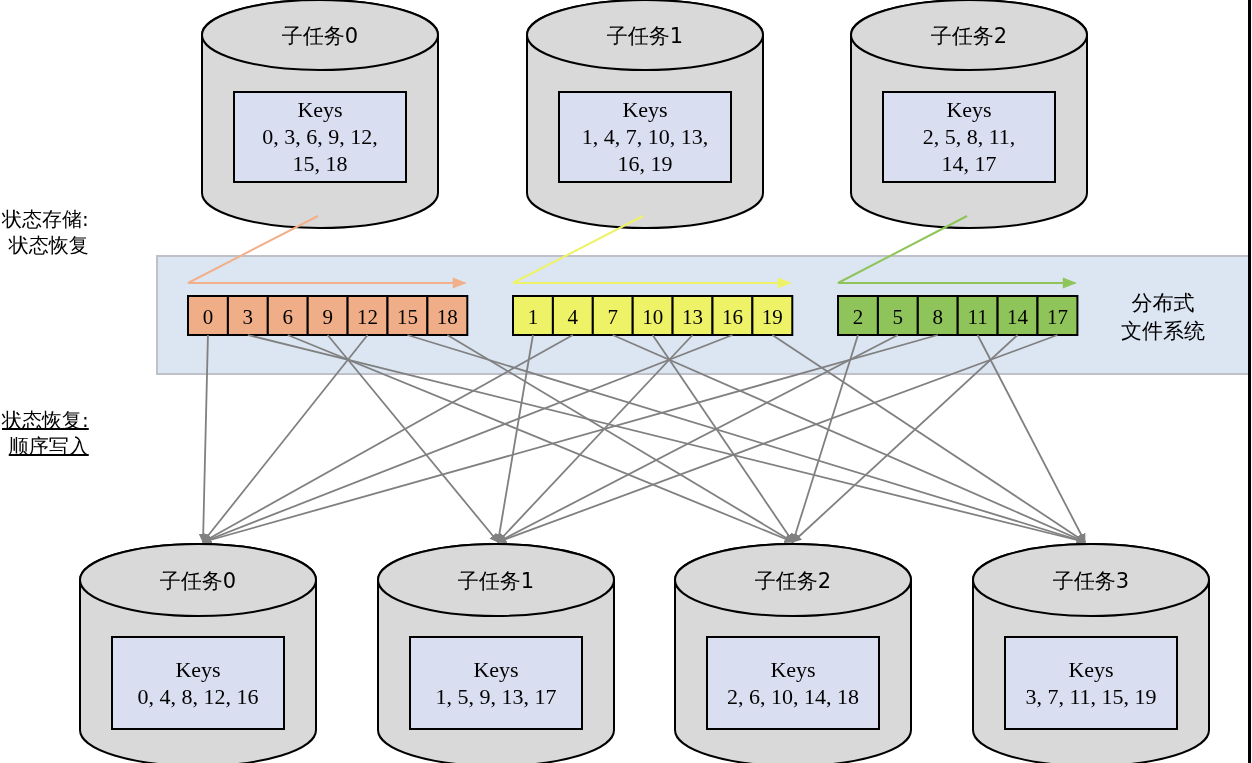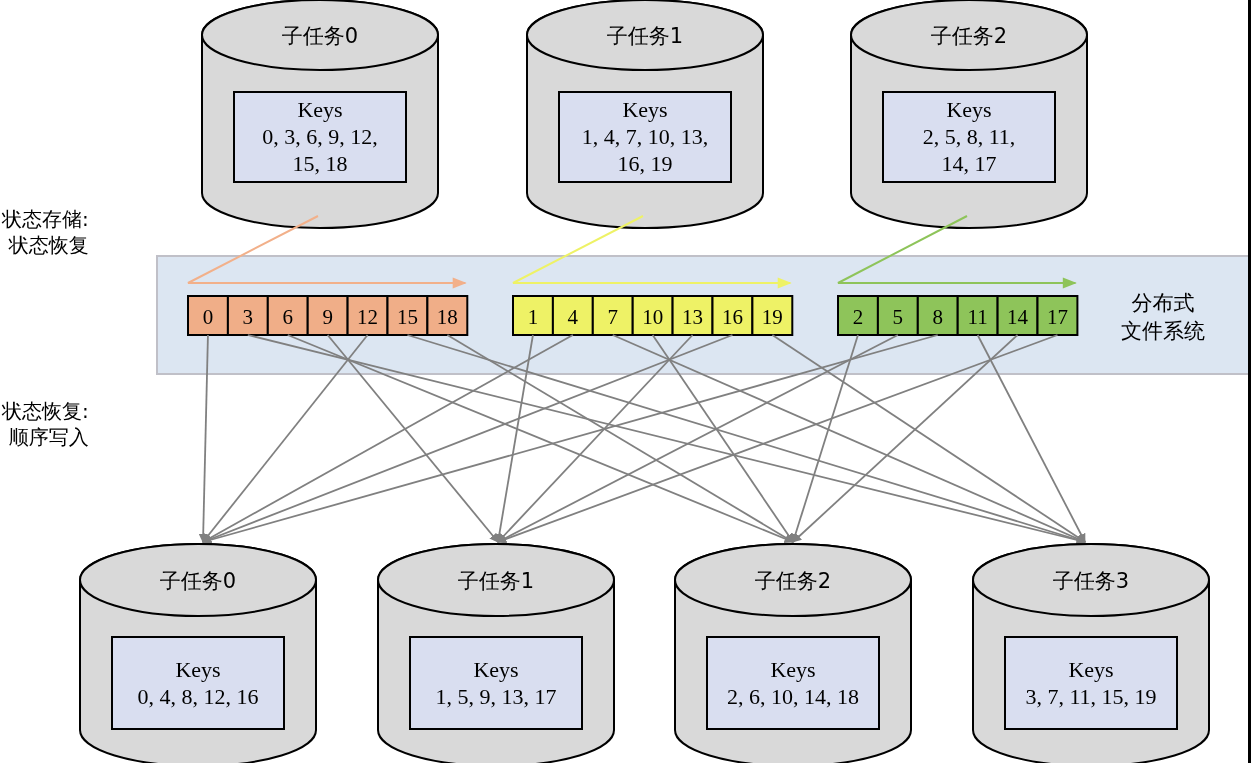--- a/index.html
+++ b/index.html
@@ -176,17 +176,17 @@
         <text x="1091" y="676.5" font-size="22" text-anchor="middle" font-family="Liberation Serif, serif">Keys</text>
         <text x="1091" y="703.5" font-size="22" text-anchor="middle" font-family="Liberation Serif, serif">3, 7, 11, 15, 19</text>
       </g>
     </g>
 </svg>
 
 <div class="side-label" style="top:206px;">
   <div>状态存储:</div>
   <div>状态恢复</div>
 </div>
-<div class="side-label" style="top:398px;">
+<div class="side-label" style="top:407px;text-decoration:underline;">
   <div>状态恢复:</div>
   <div>顺序写入</div>
 </div>
 <div class="right-border"></div>
 
 </body></html>

